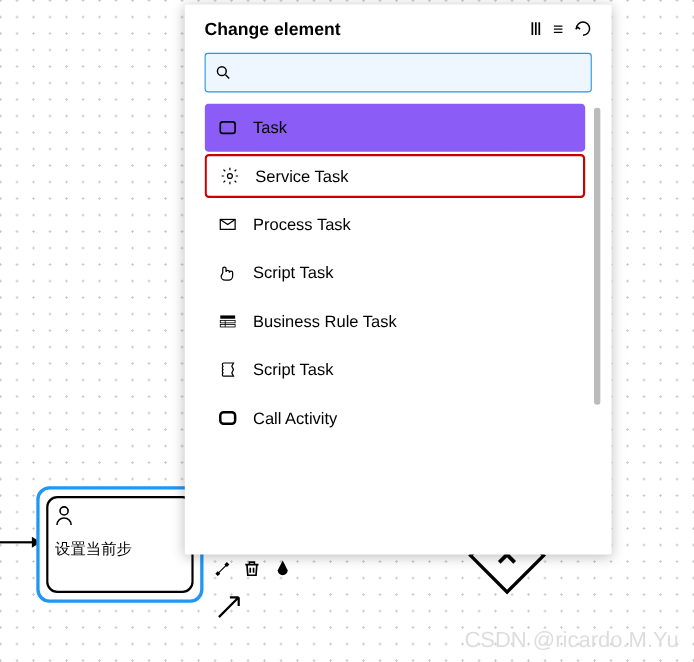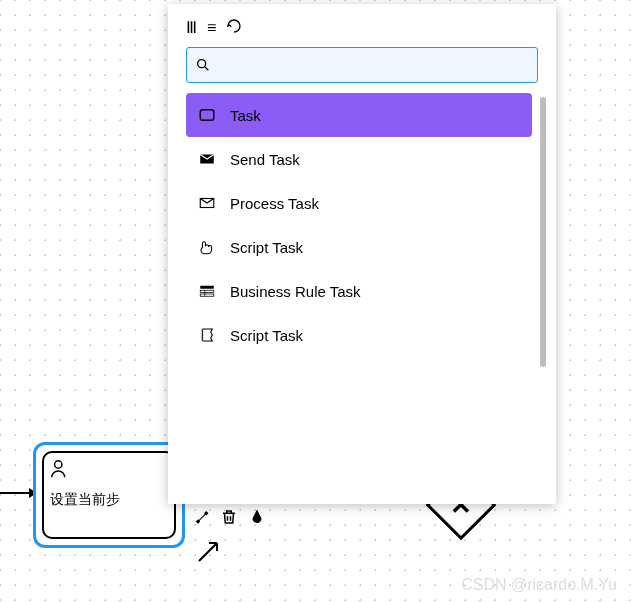--- a/index.html
+++ b/index.html
@@ -186,21 +186,21 @@
       display: flex;
       align-items: center;
       justify-content: center;
       flex-shrink: 0;
     }
     .watermark {
       position: absolute;
       right: 14px;
       bottom: 8px;
       color: #ddd;
-      font-size: 16px;
+      font-size: 20px;
       text-align: center;
     }
   </style>
 </head>
 <body>
 
 <div class="dots-bg"></div>
 
 <div class="arrow-in"></div>
 
@@ -238,20 +238,21 @@
   <svg viewBox="0 0 24 24" fill="none" stroke="#000" stroke-width="2">
       <path d="M3 21L21 3M21 3h-8M21 3v8"></path>
     </svg>
 </div>
 
 <div class="gateway"></div>
 <div class="gateway-x">✕</div>
 
 <div class="popup">
   <div class="popup-header">
+    <div class="popup-title">Change element</div>
     <div class="header-icons">
       <span>Ⅲ</span>
       <span>≡</span>
       <span>
         <svg width="16" height="16" viewBox="0 0 24 24" fill="none" stroke="#000" stroke-width="2">
             <path d="M3 12a9 9 0 119 9"></path>
             <path d="M3 12l-3 3M3 12l3 3" transform="translate(2,-2)"></path>
           </svg>
       </span>
     </div>
@@ -270,30 +271,30 @@
 
       <div class="item selected">
         <span class="icon">
           <svg viewBox="0 0 24 24" fill="none" stroke="#000" stroke-width="2">
               <rect x="3" y="5" width="18" height="14" rx="3"></rect>
             </svg>
         </span>
         <span>Task</span>
       </div>
 
-
-      <div class="item">
-        <span class="icon">
-          <svg viewBox="0 0 24 24" fill="#000">
-              <rect x="3" y="6" width="18" height="12"></rect>
-              <path d="M3 6l9 6 9-6" fill="none" stroke="#fff" stroke-width="1.5"></path>
-            </svg>
-        </span>
-        <span>Send Task</span>
-      </div>
+      <div class="item highlighted">
+        <span class="icon">
+          <svg viewBox="0 0 24 24" fill="none" stroke="#000" stroke-width="1.5">
+              <circle cx="12" cy="12" r="3"></circle>
+              <path d="M12 2v3M12 19v3M4.2 4.2l2.1 2.1M17.7 17.7l2.1 2.1M2 12h3M19 12h3M4.2 19.8l2.1-2.1M17.7 6.3l2.1-2.1"></path>
+            </svg>
+        </span>
+        <span>Service Task</span>
+      </div>
+
 
       <div class="item">
         <span class="icon">
           <svg viewBox="0 0 24 24" fill="none" stroke="#000" stroke-width="1.5">
               <rect x="3" y="6" width="18" height="12"></rect>
               <path d="M3 6l9 6 9-6"></path>
             </svg>
         </span>
         <span>Process Task</span>
       </div>
@@ -321,20 +322,28 @@
 
       <div class="item">
         <span class="icon">
           <svg viewBox="0 0 24 24" fill="none" stroke="#000" stroke-width="1.5">
               <path d="M7 4h12l-2 4 2 4-2 4 2 4H7c-2 0-2-4 0-4-2 0-2-4 0-4-2 0-2-4 0-4-2 0-2-4 0-4z"></path>
             </svg>
         </span>
         <span>Script Task</span>
       </div>
 
+      <div class="item">
+        <span class="icon">
+          <svg viewBox="0 0 24 24" fill="none" stroke="#000" stroke-width="3">
+              <rect x="3" y="5" width="18" height="14" rx="4"></rect>
+            </svg>
+        </span>
+        <span>Call Activity</span>
+      </div>
 
 
     </div>
     <div class="scrollbar"></div>
   </div>
 </div>
 
 <div class="watermark">CSDN @ricardo.M.Yu</div>
 
 </body></html>

